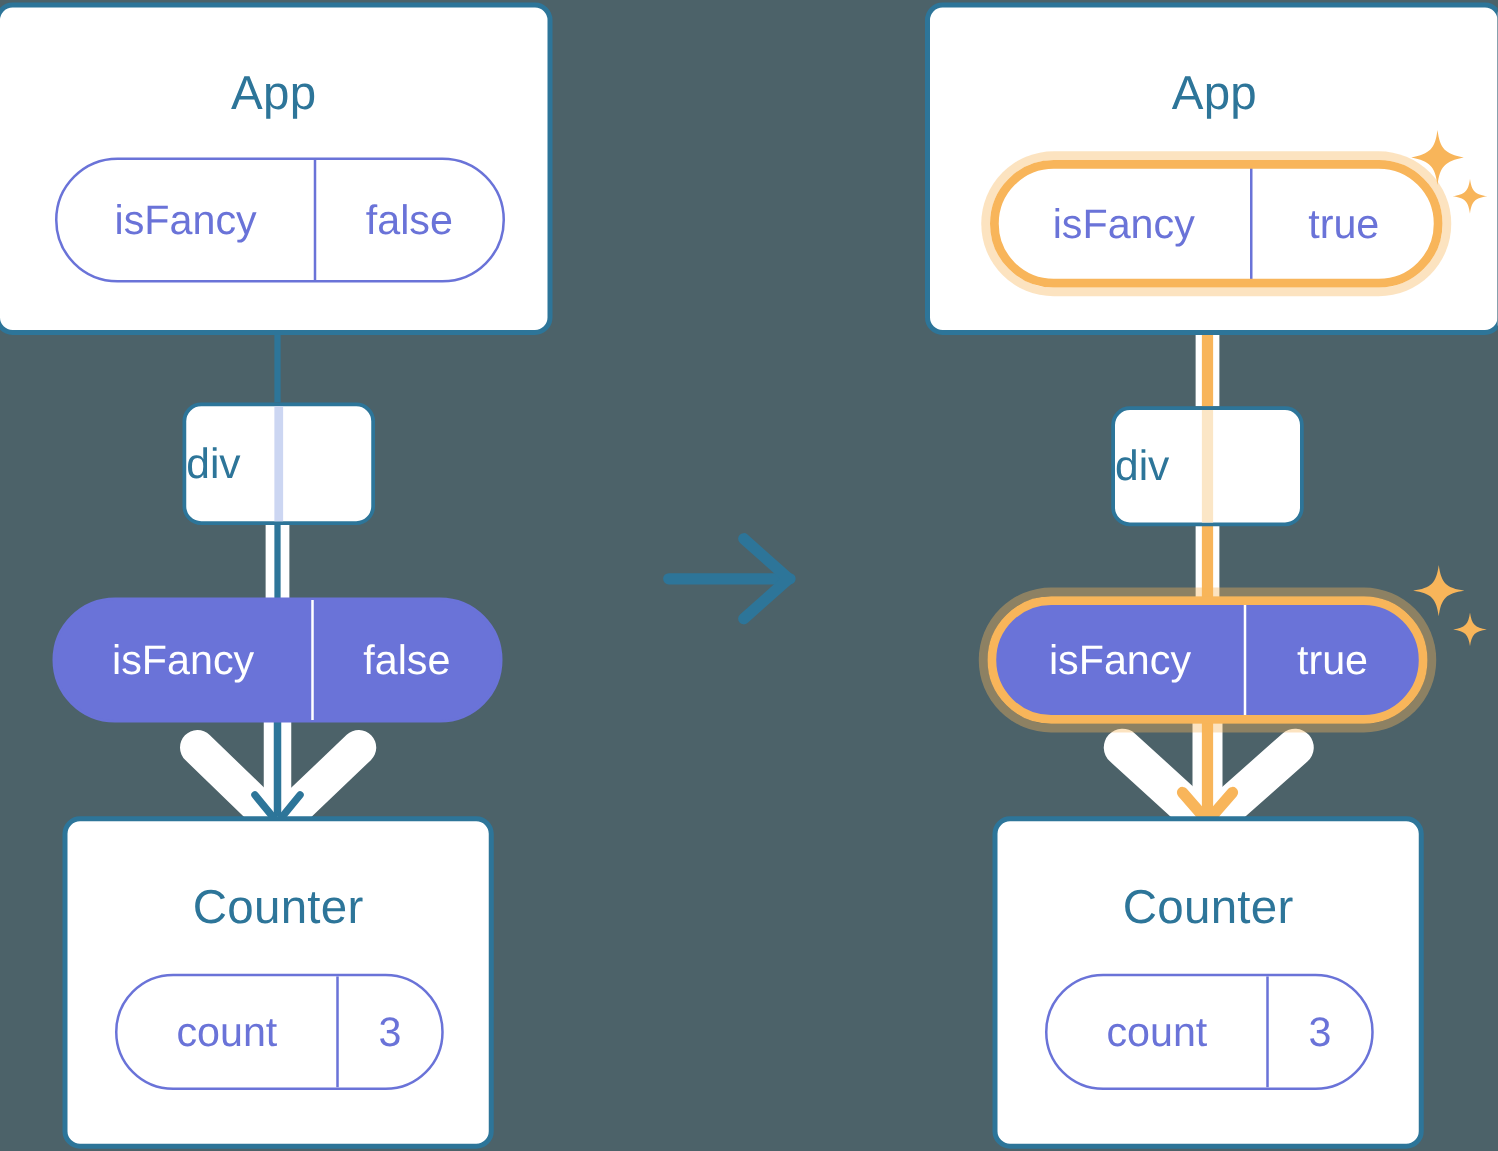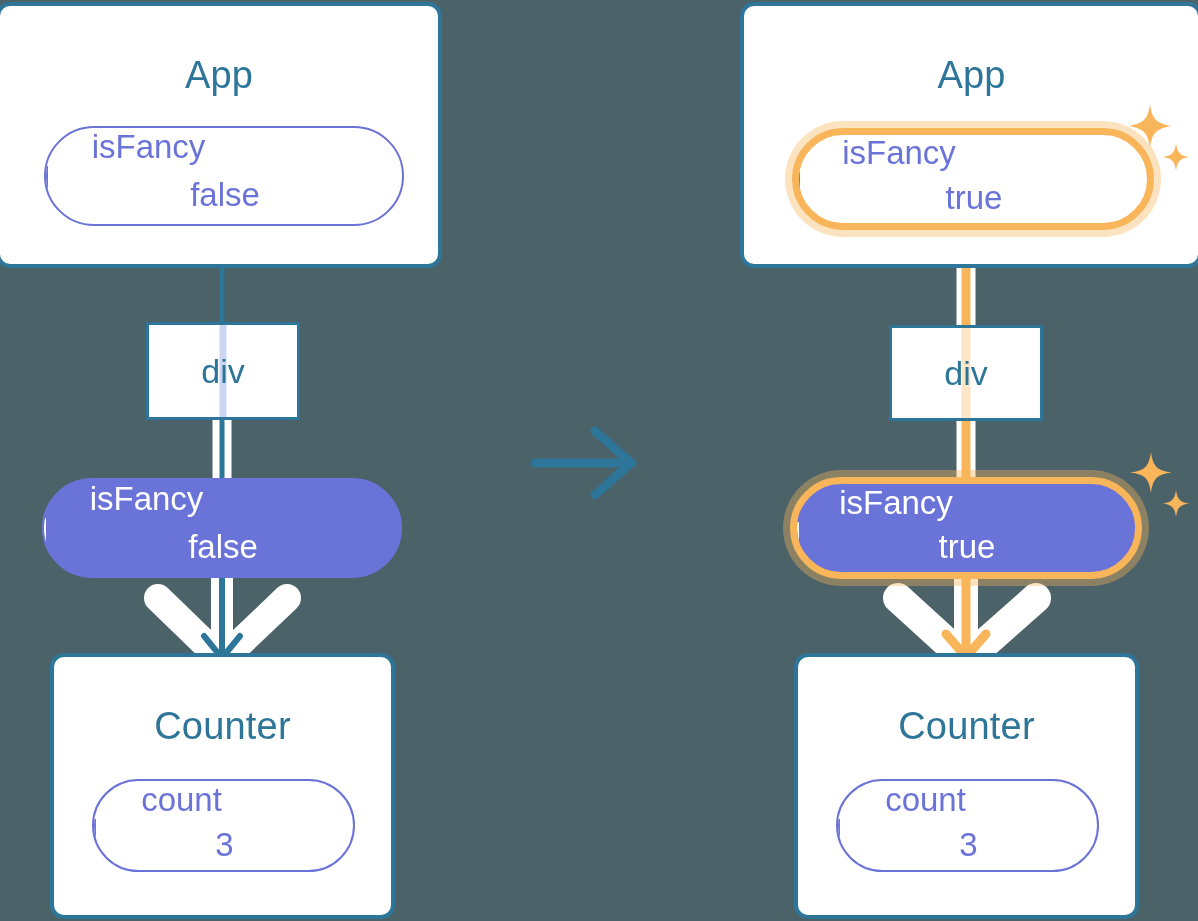--- a/index.html
+++ b/index.html
@@ -28,37 +28,36 @@
     font-size:38px;
     letter-spacing:.2px;
     white-space:nowrap;
   }
 
   
   .divbox{
     position:absolute;
     background:#ffffff;
     border:3px solid #2d7599;
-    border-radius:0;
-    box-sizing:border-box;
-    display:flex;align-items:center;justify-content:center;
+    border-radius:15px;
+    box-sizing:border-box;
+    display:flex;align-items:center;justify-content:flex-start;
     color:#2d7599;
     font-size:34px;
   }
   .divbox span{position:relative;z-index:3;}
 
   
   .pill{
     position:absolute;
     box-sizing:border-box;
     display:flex;
     align-items:stretch;
     border-radius:999px;
     overflow:hidden;
-    flex-direction:column;
   }
   .pill .cell{
     display:flex;align-items:center;justify-content:center;
     font-size:33px;
     box-sizing:border-box;
     white-space:nowrap;
   }
   .pill .cell.k{flex:0 0 auto;}
   .pill .cell.v{flex:1 1 auto;}
 

